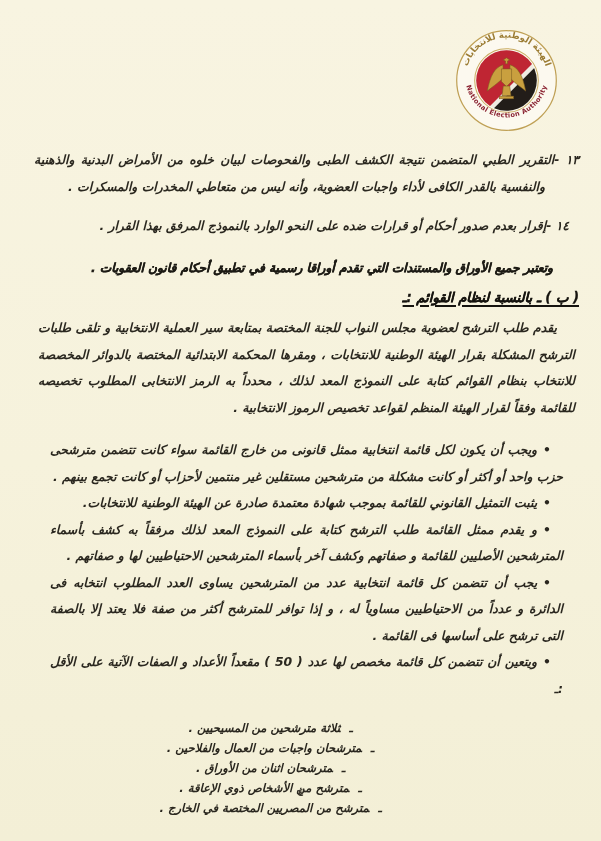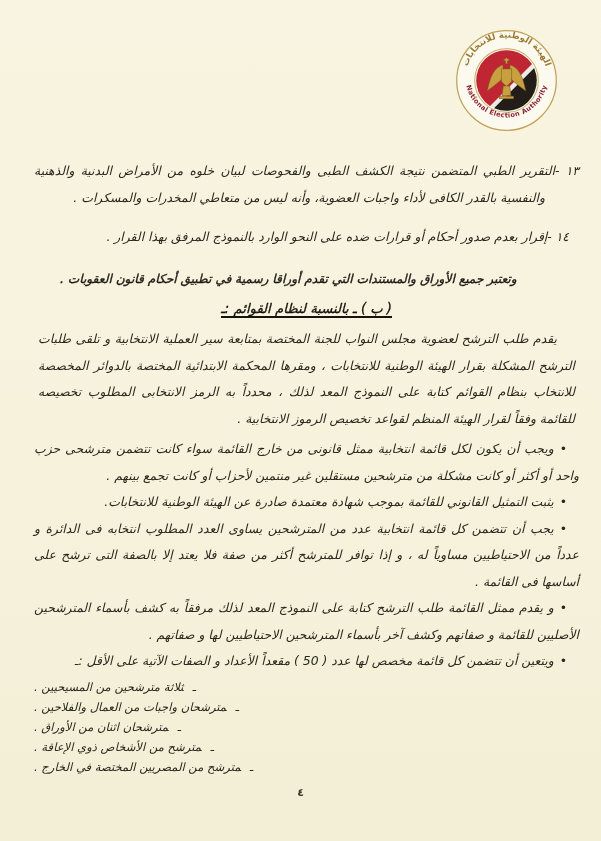--- a/index.html
+++ b/index.html
@@ -6,44 +6,44 @@
   .page{
     position:relative;
     width:601px;height:841px;
     margin:0 auto;
     background:linear-gradient(180deg,#f8f4e1 0%,#f6f2dc 55%,#f3efd6 100%);
     overflow:hidden;
     font-family:"DejaVu Sans",sans-serif;
   }
   .seal{position:absolute;top:30px;right:44px;width:101px;height:101px;}
   .content{
-    position:absolute;top:146px;right:22px;left:34px;
+    position:absolute;top:135px;right:22px;left:34px;
     direction:rtl;
     color:#2a271f;
-    font-weight:normal;font-style:italic;
+    font-weight:bold;font-style:italic;
     font-size:12.4px;line-height:26.5px;
     text-align:justify;
   }
   .hang{padding-right:34px;text-indent:-34px;}
   .note{
-    text-align:left;margin:16px 26px 1px 26px;
+    text-align:right;margin:16px 26px 1px 26px;
     color:#1c1a14;-webkit-text-stroke:0.35px #1c1a14;
     font-size:12.2px;
   }
   .heading{
-    text-align:center;margin:3px 0 2px 0;
+    text-align:right;margin:3px 0 2px 0;
     font-size:13.2px;color:#15130e;
     -webkit-text-stroke:0.3px #15130e;
   }
   .heading span{text-decoration:underline;text-underline-offset:3px;text-decoration-thickness:1.5px;}
   .intro{text-indent:18px;margin:4px;}
-  ul{list-style:none;margin:0;padding:0;}
+  ul{list-style:none;margin:16px;padding:0;}
   ul.bullets li{text-indent:12px;text-align:justify;}
   ul.bullets .marker{margin-left:6px;font-style:normal;}
-  ul.subs{padding-right:72px;font-size:11.6px;line-height:20px;text-align:left;margin-top:2px;}
+  ul.subs{padding-right:72px;font-size:11.6px;line-height:20px;text-align:center;margin-top:2px;}
   ul.subs .marker{margin-left:9px;}
   .page-num{
     position:absolute;top:786px;left:0;right:0;
     text-align:center;font-size:11px;color:#3a362c;font-weight:bold;
   }
 </style>
 </head>
 <body>
 
 <div class="page">
@@ -88,22 +88,22 @@
 
     <p class="note">وتعتبر جميع الأوراق والمستندات التي تقدم أوراقا رسمية في تطبيق أحكام قانون العقوبات .</p>
 
     <p class="heading"><span>( ب ) ـ بالنسبة لنظام القوائم :ـ</span></p>
 
     <p class="intro">يقدم طلب الترشح لعضوية مجلس النواب للجنة المختصة بمتابعة سير العملية الانتخابية و تلقى طلبات الترشح المشكلة بقرار الهيئة الوطنية للانتخابات ، ومقرها المحكمة الابتدائية المختصة بالدوائر المخصصة للانتخاب بنظام القوائم كتابة على النموذج المعد لذلك ، محدداً به الرمز الانتخابى المطلوب تخصيصه للقائمة وفقاً لقرار الهيئة المنظم لقواعد تخصيص الرموز الانتخابية .</p>
 
     <ul class="bullets">
       <li><span class="marker">•</span><span>ويجب أن يكون لكل قائمة انتخابية ممثل قانونى من خارج القائمة سواء كانت تتضمن مترشحى حزب واحد أو أكثر أو كانت مشكلة من مترشحين مستقلين غير منتمين لأحزاب أو كانت تجمع بينهم .</span></li>
       <li><span class="marker">•</span><span>يثبت التمثيل القانوني للقائمة بموجب شهادة معتمدة صادرة عن الهيئة الوطنية للانتخابات.</span></li>
+      <li><span class="marker">•</span><span>و يقدم ممثل القائمة طلب الترشح كتابة على النموذج المعد لذلك مرفقاً به كشف بأسماء المترشحين الأصليين للقائمة و صفاتهم وكشف آخر بأسماء المترشحين الاحتياطيين لها و صفاتهم .</span></li>
       <li><span class="marker">•</span><span>يجب أن تتضمن كل قائمة انتخابية عدد من المترشحين يساوى العدد المطلوب انتخابه فى الدائرة و عدداً من الاحتياطيين مساوياً له ، و إذا توافر للمترشح أكثر من صفة فلا يعتد إلا بالصفة التى ترشح على أساسها فى القائمة .</span></li>
-      <li><span class="marker">•</span><span>و يقدم ممثل القائمة طلب الترشح كتابة على النموذج المعد لذلك مرفقاً به كشف بأسماء المترشحين الأصليين للقائمة و صفاتهم وكشف آخر بأسماء المترشحين الاحتياطيين لها و صفاتهم .</span></li>
       <li><span class="marker">•</span><span>ويتعين أن تتضمن كل قائمة مخصص لها عدد ( 50 ) مقعداً الأعداد و الصفات الآتية على الأقل :ـ</span></li>
     </ul>
 
     <ul class="subs">
       <li><span class="marker">ـ</span><span>ثلاثة مترشحين من المسيحيين .</span></li>
       <li><span class="marker">ـ</span><span>مترشحان واجبات من العمال والفلاحين .</span></li>
       <li><span class="marker">ـ</span><span>مترشحان اثنان من الأوراق .</span></li>
       <li><span class="marker">ـ</span><span>مترشح من الأشخاص ذوي الإعاقة .</span></li>
       <li><span class="marker">ـ</span><span>مترشح من المصريين المختصة في الخارج .</span></li>
     </ul>

